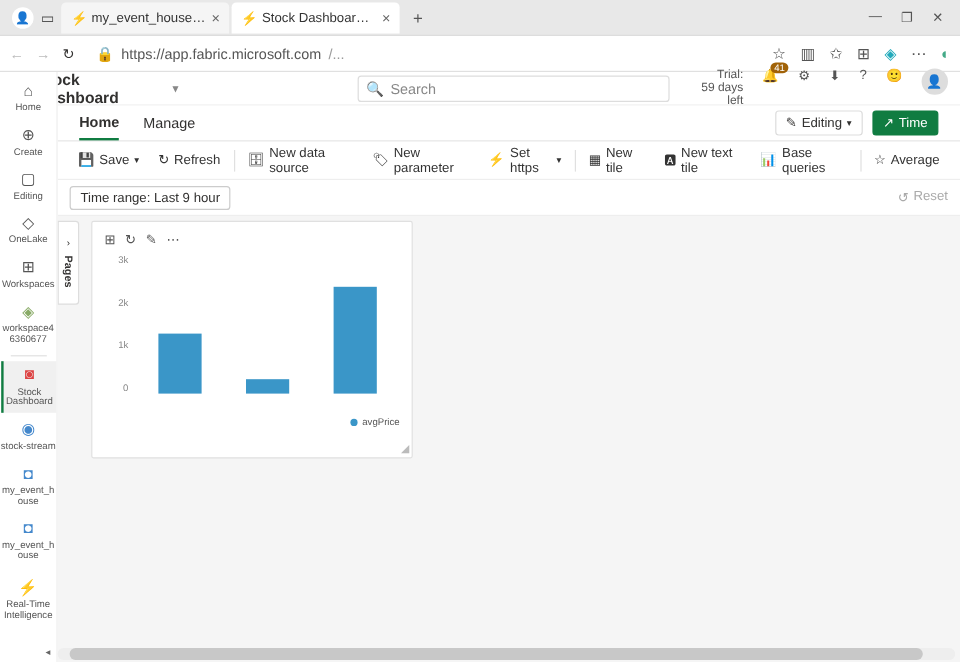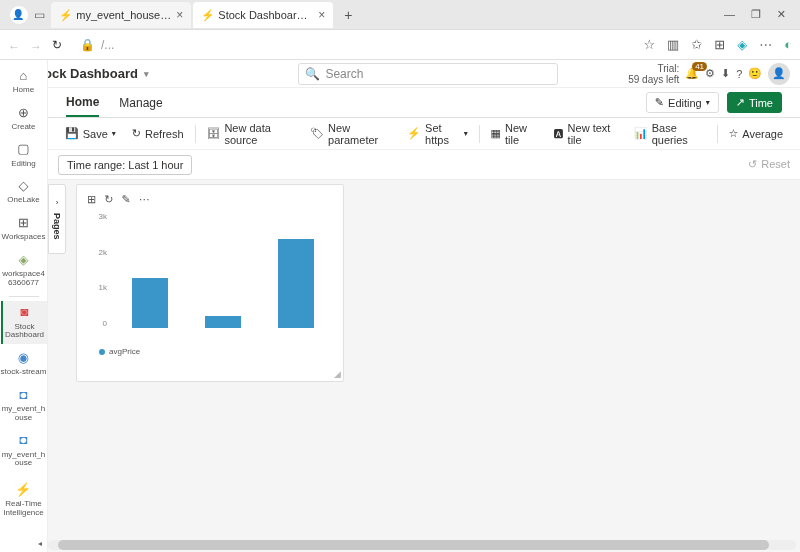--- a/index.html
+++ b/index.html
@@ -20,21 +20,21 @@
 .addr-bar { height: 30px; background: #fff; display: flex; align-items: center; padding: 0 8px; border-bottom: 1px solid #e0e0e0; gap: 10px; }
 .url-box { flex: 1; display: flex; align-items: center; gap: 6px; font-size: 12px; color: #555; padding: 0 8px; border-radius: 12px; }
 .addr-icons { display: flex; gap: 12px; color: #555; font-size: 13px; align-items: center; }
 
 
 .app-top { height: 28px; background: #fff; display: flex; align-items: center; padding: 0 10px; gap: 10px; border-bottom: 1px solid #eee; }
 .grid-icon { display: grid; grid-template-columns: repeat(3,3px); grid-template-rows: repeat(3,3px); gap: 1px; }
 .grid-icon span { background: #555; }
 .app-title { font-size: 13px; font-weight: 600; display: flex; align-items: center; gap: 6px; }
 .search-box { margin-left: 140px; width: 260px; height: 22px; border: 1px solid #ddd; border-radius: 3px; display: flex; align-items: center; padding: 0 6px; font-size: 12px; color: #888; gap: 5px; }
-.top-right { margin-left: auto; display: flex; align-items: center; gap: 6px; font-size: 11px; color: #555; }
+.top-right { margin-left: auto; display: flex; gap: 16px; font-size: 11px; color: #555; }
 .trial { text-align: right; line-height: 1.1; font-size: 10px; }
 .badge-wrap { position: relative; }
 .badge { position: absolute; top: -5px; right: -8px; background: #a16207; color: #fff; border-radius: 7px; font-size: 8px; padding: 0 3px; }
 .avatar-circle { width: 22px; height: 22px; border-radius: 50%; background: #ddd; display: flex; align-items: center; justify-content: center; }
 
 
 .tabs-row { height: 30px; background: #fff; display: flex; align-items: center; padding: 0 18px; border-bottom: 1px solid #e0e0e0; margin-left: 48px; gap: 20px; }
 .tab-item { font-size: 12px; padding: 6px 0; cursor: pointer; }
 .tab-item.active { font-weight: 600; border-bottom: 2px solid #107c41; }
 .tabs-right { margin-left: auto; display: flex; gap: 8px; align-items: center; }
@@ -69,21 +69,21 @@
 .tile-title { font-size: 12px; font-weight: 600; }
 .tile-sub { font-size: 9px; color: #888; }
 .tile-icons { display: flex; gap: 8px; font-size: 11px; color: #555; }
 .tile-icons span { cursor: pointer; }
 
 .chart { position: relative; height: 140px; margin-top: 6px; margin-left: 12px; }
 .y-axis { position: absolute; left: -6px; top: 0; bottom: 24px; width: 14px; display: flex; flex-direction: column-reverse; justify-content: space-between; font-size: 8px; color: #888; text-align: right; }
 .plot { position: absolute; left: 14px; right: 0; top: 0; bottom: 24px; display: flex; justify-content: space-around; align-items: flex-end; }
 .bar { width: 36px; background: #3a96c8; }
 .x-labels { position: absolute; left: 14px; right: 0; bottom: 12px; display: flex; justify-content: space-around; font-size: 8px; color: #666; }
-.legend { position: absolute; bottom: -4px; left: 0; right: 0; text-align: left; font-size: 8px; color: #555; }
+.legend { position: absolute; bottom: -4px; left: 0; right: 0; text-align: right; font-size: 8px; color: #555; }
 .legend-dot { display: inline-block; width: 6px; height: 6px; border-radius: 50%; background: #3a96c8; margin-right: 4px; vertical-align: middle; }
 .resize-handle { position: absolute; right: 2px; bottom: 2px; font-size: 9px; color: #bbb; }
 
 .hscroll { position: absolute; left: 48px; right: 4px; bottom: 2px; height: 10px; background: #eee; border-radius: 5px; }
 .hscroll-thumb { width: 95%; height: 100%; background: #c8c8c8; border-radius: 5px; margin-left: 10px; }
 .hscroll-arrow { position: absolute; top: -1px; font-size: 8px; color: #666; }
 </style>
 </head>
 <body>
 
@@ -107,20 +107,21 @@
     <span>✕</span>
   </div>
 </div>
 
 <div class="addr-bar">
   <span style="color:#bbb;">←</span>
   <span style="color:#bbb;">→</span>
   <span>↻</span>
   <div class="url-box">
     <span>🔒</span>
+    <span>https://app.fabric.microsoft.com</span>
     <span style="color:#999;">/...</span>
   </div>
   <div class="addr-icons">
     <span>☆</span>
     <span>▥</span>
     <span>✩</span>
     <span>⊞</span>
     <span style="color:#2ab;">◈</span>
     <span>⋯</span>
     <span style="color:#4a8;">◐</span>
@@ -263,21 +264,21 @@
       <span>Base queries</span>
     </div>
   <div class="sep"></div>
   <div class="tool-btn">
       <span>☆</span>
       <span>Average</span>
     </div>
 </div>
 
 <div class="time-bar">
-  <div class="time-chip">Time range: Last 1 hour</div>
+  <div class="time-chip">Time range: Last 9 hour</div>
   <div class="reset">
       <span>↺</span>
       <span>Reset</span>
     </div>
 </div>
 
 <div class="content">
   <div class="pages-tab">
     <span style="font-size:8px;">›</span>
     <span class="pages-label">Pages</span>

